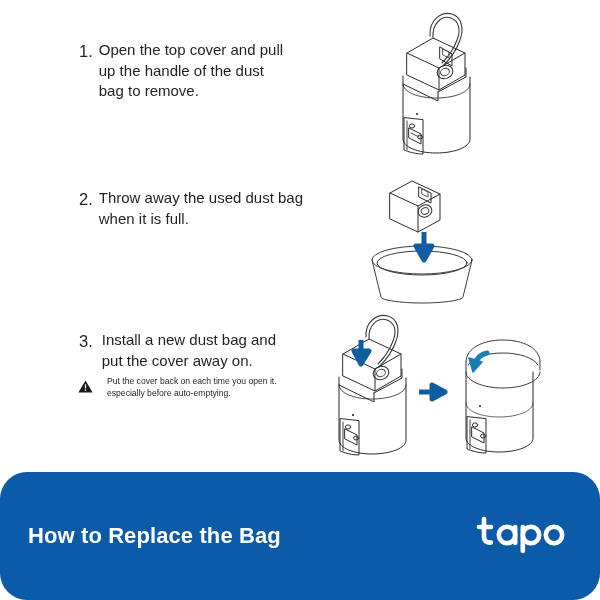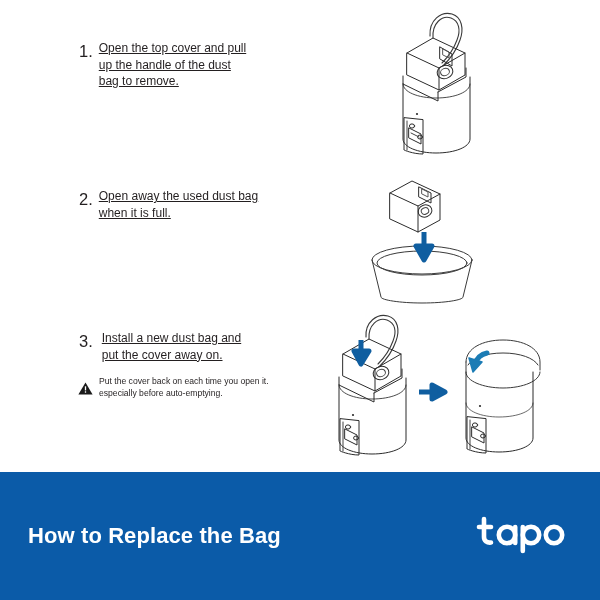--- a/index.html
+++ b/index.html
@@ -27,44 +27,44 @@
     display: flex;
     align-items: flex-start;
   }
   .step-num {
     font-size: 16.5px;
     color: #231f20;
     line-height: 1.38;
     flex: 0 0 auto;
   }
   .step-text {
-    font-size: 12px;
+    font-size: 15px;
     color: #231f20;
     line-height: 1.38;
     white-space: pre-line;
-    text-decoration: underline;
   }
 
   #step1 { left: 79px; top: 40px; width: 250px; }
   #step1 .step-num { margin-right: 6px; }
 
   #step2 { left: 79px; top: 188px; width: 275px; }
   #step2 .step-num { margin-right: 6px; }
 
   #step3 { left: 79px; top: 330px; width: 250px; }
   #step3 .step-num { margin-right: 9px; }
 
   
   #note {
     position: absolute;
     left: 78px;
     top: 376px;
     display: flex;
-    align-items: flex-end;
+    align-items: center;
     width: 250px;
+    gap: 8px;
   }
   .warn-tri {
     flex: 0 0 auto;
     margin-right: 6px;
     margin-top: 1px;
   }
   .note-text {
     font-size: 8.6px;
     color: #231f20;
     line-height: 1.35;
@@ -87,20 +87,21 @@
     left: 0;
     top: 472px;
     width: 600px;
     height: 128px;
     background: #0b5ba8;
     display: flex;
     align-items: center;
     justify-content: space-between;
     box-sizing: border-box;
     padding: 0 28px 0 28px;
+    border-radius: 27px;
   }
   #footer-title {
     color: #ffffff;
     font-size: 22px;
     font-weight: bold;
     letter-spacing: 0.1px;
   }
   #brand-logo {
     display: block;
   }
@@ -112,21 +113,21 @@
 
   <div class="step" id="step1">
     <span class="step-num">1.</span>
     <span class="step-text">Open the top cover and pull
 up the handle of the dust
 bag to remove.</span>
   </div>
 
   <div class="step" id="step2">
     <span class="step-num">2.</span>
-    <span class="step-text">Open away the used dust bag
+    <span class="step-text">Throw away the used dust bag
 when it is full.</span>
   </div>
 
   <div class="step" id="step3">
     <span class="step-num">3.</span>
     <span class="step-text">Install a new dust bag and
 put the cover away on.</span>
   </div>
 
   <div id="note">

